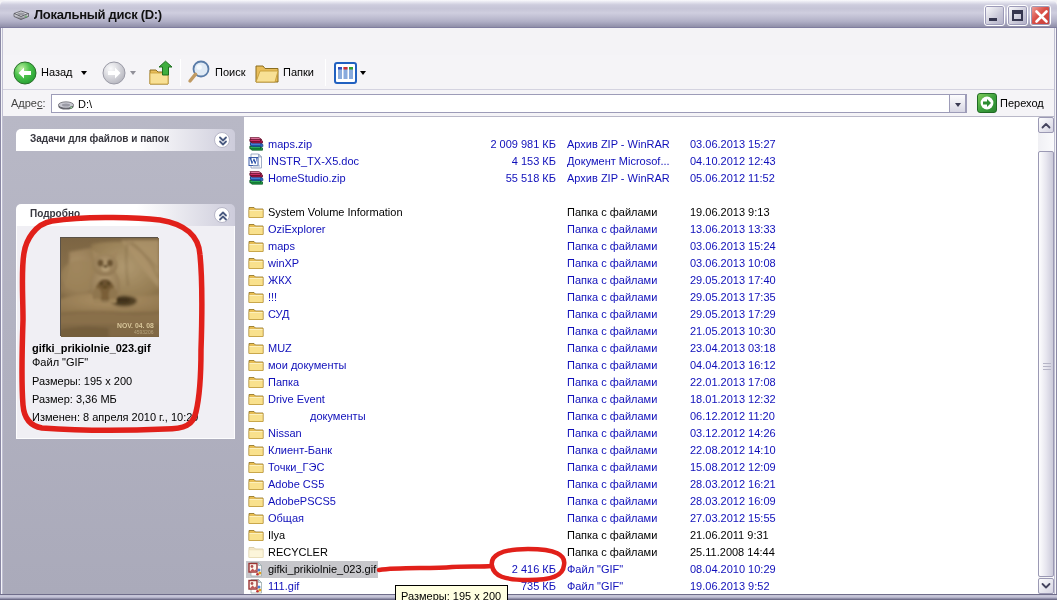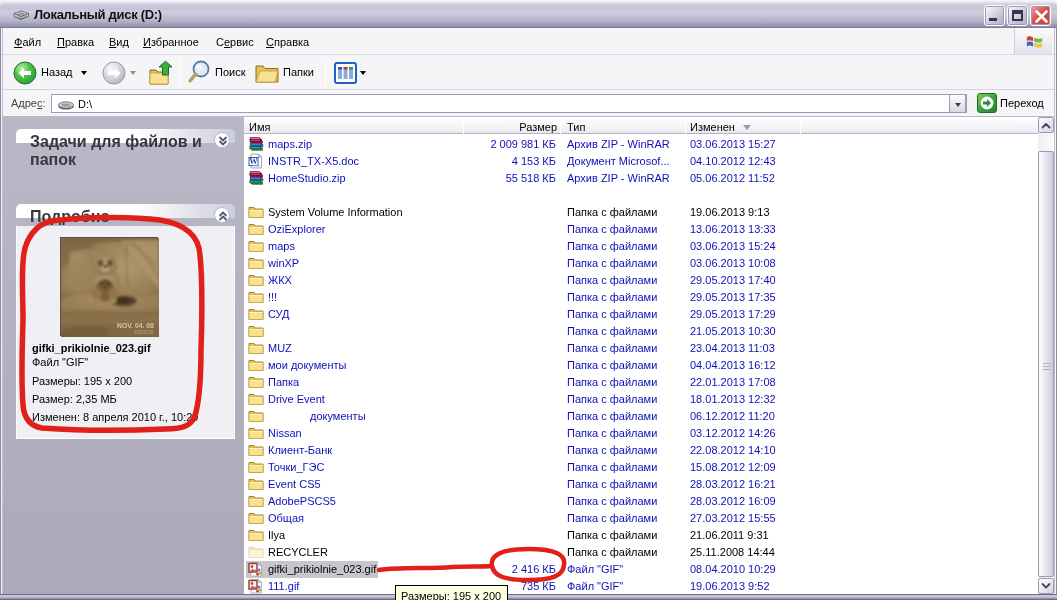--- a/index.html
+++ b/index.html
@@ -29,21 +29,21 @@
 
 #addr{position:absolute;left:3px;top:90px;width:1051px;height:27px;background:#f5f4f7;border-bottom:1px solid #b9b8c8}
 #addr .lbl{position:absolute;left:8px;top:7px;font-size:11px;color:#444}
 #afield{position:absolute;left:48px;top:4px;width:916px;height:19px;background:#fff;border:1px solid #9d9cb8}
 #afield .atxt{position:absolute;left:26px;top:3px;font-size:11px;color:#000}
 #adrop{position:absolute;left:946px;top:4px;width:17px;height:19px;background:linear-gradient(to bottom,#fdfdfe,#d8d7e4);border:1px solid #9d9cb8}
 #gobtn{position:absolute;left:974px;top:3px;width:20px;height:20px;border-radius:3px;background:linear-gradient(135deg,#7ecb58,#3a9e3c 55%,#2b8630);border:1px solid #206a24}
 #gotxt{position:absolute;left:997px;top:7px;font-size:11px;color:#000}
 
 #lpane{position:absolute;left:3px;top:117px;width:241px;height:477px;background:linear-gradient(to bottom,#b8b8c6,#aaaaba)}
-.phead{position:absolute;left:13px;width:219px;height:14px;border-radius:5px 5px 0 0;background:linear-gradient(to right,#ffffff 55%,#cdccdb);font-size:16px;font-weight:bold;color:#37373f}
+.phead{position:absolute;left:13px;width:219px;height:22px;border-radius:5px 5px 0 0;background:linear-gradient(to right,#ffffff 55%,#cdccdb);font-size:10px;font-weight:bold;color:#37373f}
 .phead .pt{position:absolute;left:14px;top:4px}
 .chev{position:absolute;right:5px;top:3px;width:16px;height:16px;border-radius:50%;background:#fff;border:1px solid #b8b7c8}
 #dbox{position:absolute;left:13px;top:109px;width:219px;height:213px;background:#f0eff4;border-left:1px solid #fdfdfe;border-right:1px solid #fdfdfe;border-bottom:1px solid #fdfdfe}
 #photo{position:absolute;left:43px;top:11px;width:98px;height:99px;border:1px solid #5a5248}
 .dt{position:absolute;left:15px;font-size:11px;color:#000;white-space:nowrap}
 
 #list{position:absolute;left:244px;top:117px;width:794px;height:477px;background:#fff;overflow:hidden}
 #lhead{position:absolute;left:0;top:2px;width:794px;height:15px;background:linear-gradient(to bottom,#fdfdfe,#f2f1f5 70%,#e8e7ee);border-bottom:1px solid #b5b4c4;font-size:11px;color:#000}
 .hsep{position:absolute;top:2px;width:1px;height:13px;background:#cfced9;border-right:1px solid #fff}
 .row{position:absolute;left:0;width:794px;height:17px;font-size:11px;white-space:nowrap}
@@ -87,36 +87,20 @@
     <span class="ttxt">Локальный диск (D:)</span>
     <span class="caps" id="bmin">
         <i></i>
       </span>
     <span class="caps" id="bmax">
         <i></i>
       </span>
     <span class="caps" id="bclose">
         <svg width="15" height="15" viewBox="0 0 15 15">
           <path d="M2.5 2.5 L12.5 12.5 M12.5 2.5 L2.5 12.5" stroke="#fff" stroke-width="2.6" stroke-linecap="round"></path>
-        </svg>
-      </span>
-  </div>
-  <div id="menubar">
-    <span class="mi" style="left:11px"><u>Ф</u>айл</span>
-    <span class="mi" style="left:54px"><u>П</u>равка</span>
-    <span class="mi" style="left:106px"><u>В</u>ид</span>
-    <span class="mi" style="left:140px"><u>И</u>збранное</span>
-    <span class="mi" style="left:213px">С<u>е</u>рвис</span>
-    <span class="mi" style="left:263px"><u>С</u>правка</span>
-    <span id="wlogo">
-        <svg width="21" height="21" viewBox="0 0 24 24" style="position:absolute;left:9px;top:3px">
-          <path d="M3.2 7.2 C4.6 6 6.3 5.7 8.6 6.6 L10.4 7.3 L10.4 11.8 L8.4 11 C6.4 10.2 4.8 10.4 3.2 11.6 Z" fill="#d8402c"></path>
-          <path d="M11.6 7.7 L13.4 8.4 C15.6 9.2 17.8 9.1 20.8 7.9 L20.8 12.2 C17.8 13.4 15.6 13.5 13.6 12.8 L11.6 12.1 Z" fill="#7ab845"></path>
-          <path d="M3.2 13 C4.8 11.8 6.4 11.6 8.4 12.4 L10.4 13.2 L10.4 17.7 L8.6 17 C6.3 16.1 4.6 16.4 3.2 17.6 Z" fill="#3a66c8"></path>
-          <path d="M11.6 13.5 L13.6 14.2 C15.6 14.9 17.8 14.8 20.8 13.6 L20.8 17.9 C17.8 19.1 15.6 19.2 13.4 18.4 L11.6 17.8 Z" fill="#eec33e"></path>
         </svg>
       </span>
   </div>
   <div id="addr">
     <span class="lbl">Адре<u>с</u>:</span>
     <div id="afield">
       <svg width="18" height="14" viewBox="0 0 18 14" style="position:absolute;left:5px;top:3px">
           <ellipse cx="9" cy="8.4" rx="7.6" ry="3.2" fill="#6a6a72"></ellipse>
           <ellipse cx="9" cy="7" rx="7.6" ry="3.2" fill="#c8c8d0" stroke="#44444c" stroke-width="0.6"></ellipse>
           <ellipse cx="9" cy="7" rx="4" ry="1.5" fill="#9a9aa4"></ellipse>
@@ -274,36 +258,25 @@
         <ellipse cx="52" cy="63" rx="4" ry="2.6" fill="#a88e62"></ellipse>
         </g>
         <rect width="98" height="99" fill="#6e5636" opacity="0.17"></rect>
             <text x="56" y="90" font-size="6.8" font-weight="bold" fill="#d8c69a" font-family="Liberation Sans,sans-serif">NOV. 04. 08</text>
         <text x="73" y="96" font-size="5" fill="#b5a37c" font-family="Liberation Sans,sans-serif">4593206</text>
       </svg>
       </div>
       <div class="dt" style="top:116px;font-weight:bold">gifki_prikiolnie_023.gif</div>
       <div class="dt" style="top:130px">Файл "GIF"</div>
       <div class="dt" style="top:149px">Размеры: 195 x 200</div>
-      <div class="dt" style="top:167px">Размер: 2,35 МБ</div>
+      <div class="dt" style="top:167px">Размер: 3,36 МБ</div>
       <div class="dt" style="top:185px">Изменен: 8 апреля 2010 г., 10:29</div>
     </div>
   </div>
   <div id="list">
-    <div id="lhead">
-      <span style="position:absolute;left:5px;top:2px">Имя</span>
-      <span class="hsep" style="left:219px"></span>
-      <span style="position:absolute;right:481px;top:2px">Размер</span>
-      <span class="hsep" style="left:316px"></span>
-      <span style="position:absolute;left:323px;top:2px">Тип</span>
-      <span class="hsep" style="left:441px"></span>
-      <span style="position:absolute;left:446px;top:2px">Изменен</span>
-      <span class="dar" style="left:499px;top:6px;border-left-width:4.5px;border-right-width:4.5px;border-top-width:5.5px;border-top-color:#9a98aa"></span>
-      <span class="hsep" style="left:556px"></span>
-    </div>
 <div class="row" style="top:19px">
         <span class="ric">
           <svg width="16" height="16" viewBox="0 0 16 16">
             <path d="M2 10.2 L12.5 10.2 L14.5 12 L14.5 14.2 L4 14.2 L2 12.4 Z" fill="#1f9e47" stroke="#06511d" stroke-width="0.7"></path>
             <rect x="2" y="10.2" width="10.5" height="2.6" fill="#2db55a" stroke="#06511d" stroke-width="0.7"></rect>
             <path d="M2.4 6.8 L12.9 6.8 L14.9 8.6 L14.9 10.6 L4.4 10.6 L2.4 8.8 Z" fill="#2f6fd0" stroke="#123a7a" stroke-width="0.7"></path>
             <rect x="2.4" y="6.8" width="10.5" height="2.4" fill="#4a89e8" stroke="#123a7a" stroke-width="0.7"></rect>
             <path d="M2 3.2 L12.5 3.2 L14.5 5 L14.5 7 L4 7 L2 5.2 Z" fill="#a8174e" stroke="#5c0823" stroke-width="0.7"></path>
             <rect x="2" y="3.2" width="10.5" height="2.2" fill="#d4326f" stroke="#5c0823" stroke-width="0.7"></rect>
             <path d="M2 1.6 L11 1.6 L13.8 3.6 L3.4 3.6 Z" fill="#e87aa6" stroke="#5c0823" stroke-width="0.7"></path>
@@ -444,21 +417,21 @@
 <div class="row" style="top:223px">
         <span class="ric">
           <svg width="16" height="16" viewBox="0 0 16 16">
             <path d="M1 3.5 L6 3.5 L7.5 5 L15 5 L15 13.5 L1 13.5 Z" fill="#edbf4e" stroke="#8a6d1f" stroke-width="0.8"></path>
             <path d="M1 5.8 L15 5.8 L15 13.5 L1 13.5 Z" fill="#f9e18d" stroke="#c79f3a" stroke-width="0.6"></path>
             <path d="M1.5 6.4 L14.5 6.4" stroke="#fdf3c5" stroke-width="1"></path>
           </svg>
         </span>
         <span class="rname" style="color:#0f0fba;left:24px">MUZ</span>
         <span class="rtype" style="color:#0f0fba">Папка с файлами</span>
-        <span class="rdate" style="color:#0f0fba">23.04.2013 11:03</span>
+        <span class="rdate" style="color:#0f0fba">23.04.2013 03:18</span>
       </div>
 <div class="row" style="top:240px">
         <span class="ric">
           <svg width="16" height="16" viewBox="0 0 16 16">
             <path d="M1 3.5 L6 3.5 L7.5 5 L15 5 L15 13.5 L1 13.5 Z" fill="#edbf4e" stroke="#8a6d1f" stroke-width="0.8"></path>
             <path d="M1 5.8 L15 5.8 L15 13.5 L1 13.5 Z" fill="#f9e18d" stroke="#c79f3a" stroke-width="0.6"></path>
             <path d="M1.5 6.4 L14.5 6.4" stroke="#fdf3c5" stroke-width="1"></path>
           </svg>
         </span>
         <span class="rname" style="color:#0f0fba;left:24px">мои документы</span>
@@ -538,21 +511,21 @@
         <span class="rdate" style="color:#0f0fba">15.08.2012 12:09</span>
       </div>
 <div class="row" style="top:359px">
         <span class="ric">
           <svg width="16" height="16" viewBox="0 0 16 16">
             <path d="M1 3.5 L6 3.5 L7.5 5 L15 5 L15 13.5 L1 13.5 Z" fill="#edbf4e" stroke="#8a6d1f" stroke-width="0.8"></path>
             <path d="M1 5.8 L15 5.8 L15 13.5 L1 13.5 Z" fill="#f9e18d" stroke="#c79f3a" stroke-width="0.6"></path>
             <path d="M1.5 6.4 L14.5 6.4" stroke="#fdf3c5" stroke-width="1"></path>
           </svg>
         </span>
-        <span class="rname" style="color:#0f0fba;left:24px">Event CS5</span>
+        <span class="rname" style="color:#0f0fba;left:24px">Adobe CS5</span>
         <span class="rtype" style="color:#0f0fba">Папка с файлами</span>
         <span class="rdate" style="color:#0f0fba">28.03.2012 16:21</span>
       </div>
 <div class="row" style="top:376px">
         <span class="ric">
           <svg width="16" height="16" viewBox="0 0 16 16">
             <path d="M1 3.5 L6 3.5 L7.5 5 L15 5 L15 13.5 L1 13.5 Z" fill="#edbf4e" stroke="#8a6d1f" stroke-width="0.8"></path>
             <path d="M1 5.8 L15 5.8 L15 13.5 L1 13.5 Z" fill="#f9e18d" stroke="#c79f3a" stroke-width="0.6"></path>
             <path d="M1.5 6.4 L14.5 6.4" stroke="#fdf3c5" stroke-width="1"></path>
           </svg>

